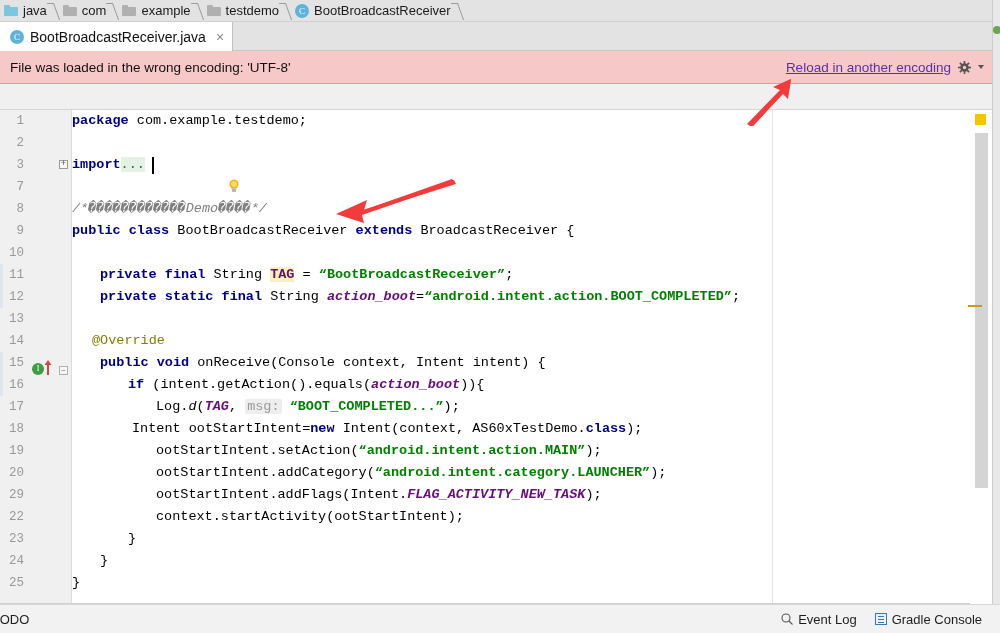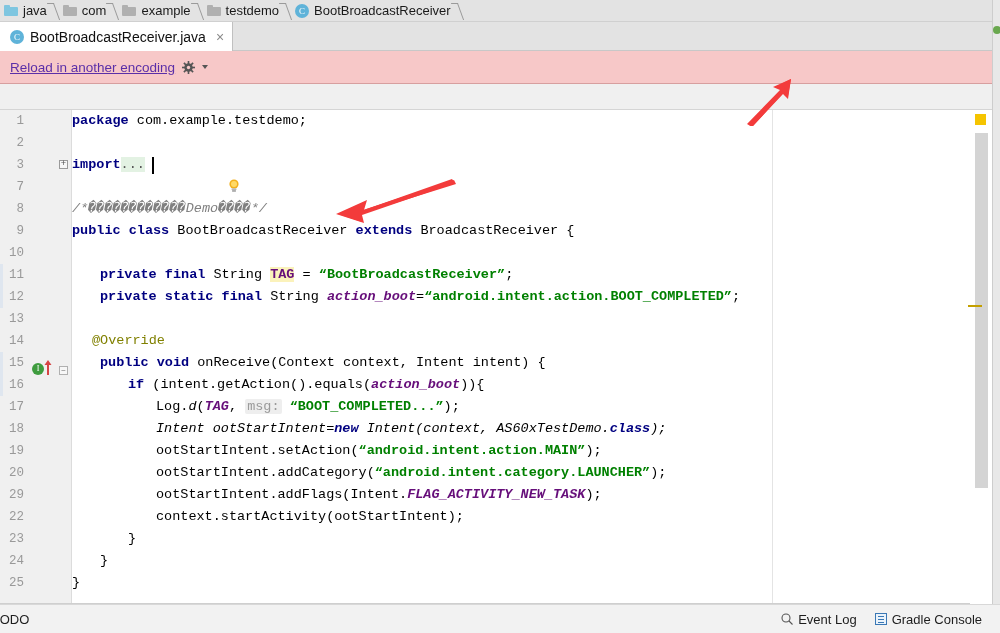--- a/index.html
+++ b/index.html
@@ -291,20 +291,21 @@
 
   <div id="tabbar">
     <div id="file-tab">
       <span class="ic-class">C</span>
       <span>BootBroadcastReceiver.java</span>
       <span id="tab-close">×</span>
     </div>
   </div>
 
   <div id="banner">
+    <span>File was loaded in the wrong encoding: 'UTF-8'</span>
     <span id="banner-right">
       <a id="banner-link" href="#">Reload in another encoding</a>
       <span class="ic-gear">
         <svg width="13" height="13" viewBox="0 0 16 16">
           <g fill="#555">
             <circle cx="8" cy="8" r="5.2"></circle>
             <rect x="7" y="0" width="2" height="16"></rect>
             <rect x="0" y="7" width="16" height="2"></rect>
             <rect x="7" y="0" width="2" height="16" transform="rotate(45 8 8)"></rect>
             <rect x="0" y="7" width="16" height="2" transform="rotate(45 8 8)"></rect>
@@ -395,27 +396,27 @@
       <div class="line" style="top:132px;"></div>
 
       <div class="line" style="top:154px; padding-left:28px;"><span class="kw">private</span><span class="plain"> </span><span class="kw">final</span><span class="plain"> </span><span class="plain">String</span><span class="plain"> </span><span class="tag-hl">TAG</span><span class="plain"> = </span><span class="str">“BootBroadcastReceiver”</span><span class="plain">;</span></div>
 
       <div class="line" style="top:176px; padding-left:28px;"><span class="kw">private</span><span class="plain"> </span><span class="kw">static</span><span class="plain"> </span><span class="kw">final</span><span class="plain"> </span><span class="plain">String</span><span class="plain"> </span><span class="stc">action_boot</span><span class="plain">=</span><span class="str">“android.intent.action.BOOT_COMPLETED”</span><span class="plain">;</span></div>
 
       <div class="line" style="top:198px;"></div>
 
       <div class="line" style="top:220px; padding-left:20px;"><span class="ann">@Override</span></div>
 
-      <div class="line" style="top:242px; padding-left:28px;"><span class="kw">public</span><span class="plain"> </span><span class="kw">void</span><span class="plain"> </span><span class="plain">onReceive(Context context, Intent intent) {</span></div>
+      <div class="line" style="top:242px; padding-left:28px;"><span class="kw">public</span><span class="plain"> </span><span class="kw">void</span><span class="plain"> </span><span class="plain">onReceive(Console context, Intent intent) {</span></div>
 
       <div class="line" style="top:264px; padding-left:56px;"><span class="kw">if</span><span class="plain"> (intent.getAction().equals(</span><span class="stc">action_boot</span><span class="plain">)){</span></div>
 
       <div class="line" style="top:286px; padding-left:84px;"><span class="plain">Log.</span><span class="mth">d</span><span class="plain">(</span><span class="fld">TAG</span><span class="plain">, </span><span class="hint">msg:</span><span class="plain"> </span><span class="str">“BOOT_COMPLETED...”</span><span class="plain">);</span></div>
 
-      <div class="line" style="top:308px; padding-left:84px;font-style:italic;"><span class="plain">Intent ootStartIntent=</span><span class="kw">new</span><span class="plain"> Intent(context, AS60xTestDemo.</span><span class="kw">class</span><span class="plain">);</span></div>
+      <div class="line" style="top:308px; padding-left:60px;"><span class="plain">Intent ootStartIntent=</span><span class="kw">new</span><span class="plain"> Intent(context, AS60xTestDemo.</span><span class="kw">class</span><span class="plain">);</span></div>
 
       <div class="line" style="top:330px; padding-left:84px;"><span class="plain">ootStartIntent.setAction(</span><span class="str">“android.intent.action.MAIN”</span><span class="plain">);</span></div>
 
       <div class="line" style="top:352px; padding-left:84px;"><span class="plain">ootStartIntent.addCategory(</span><span class="str">“android.intent.category.LAUNCHER”</span><span class="plain">);</span></div>
 
       <div class="line" style="top:374px; padding-left:84px;"><span class="plain">ootStartIntent.addFlags(Intent.</span><span class="stc">FLAG_ACTIVITY_NEW_TASK</span><span class="plain">);</span></div>
 
       <div class="line" style="top:396px; padding-left:84px;"><span class="plain">context.startActivity(ootStartIntent);</span></div>
 
       <div class="line" style="top:418px; padding-left:56px;"><span class="plain">}</span></div>

